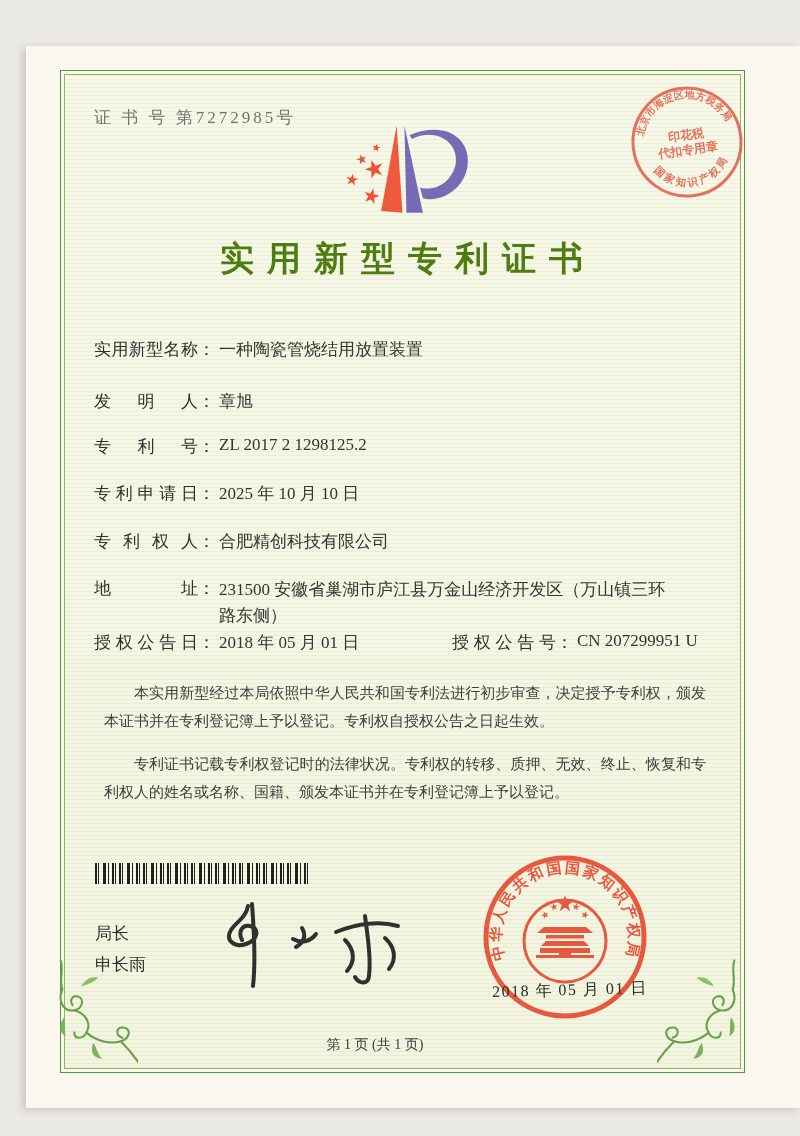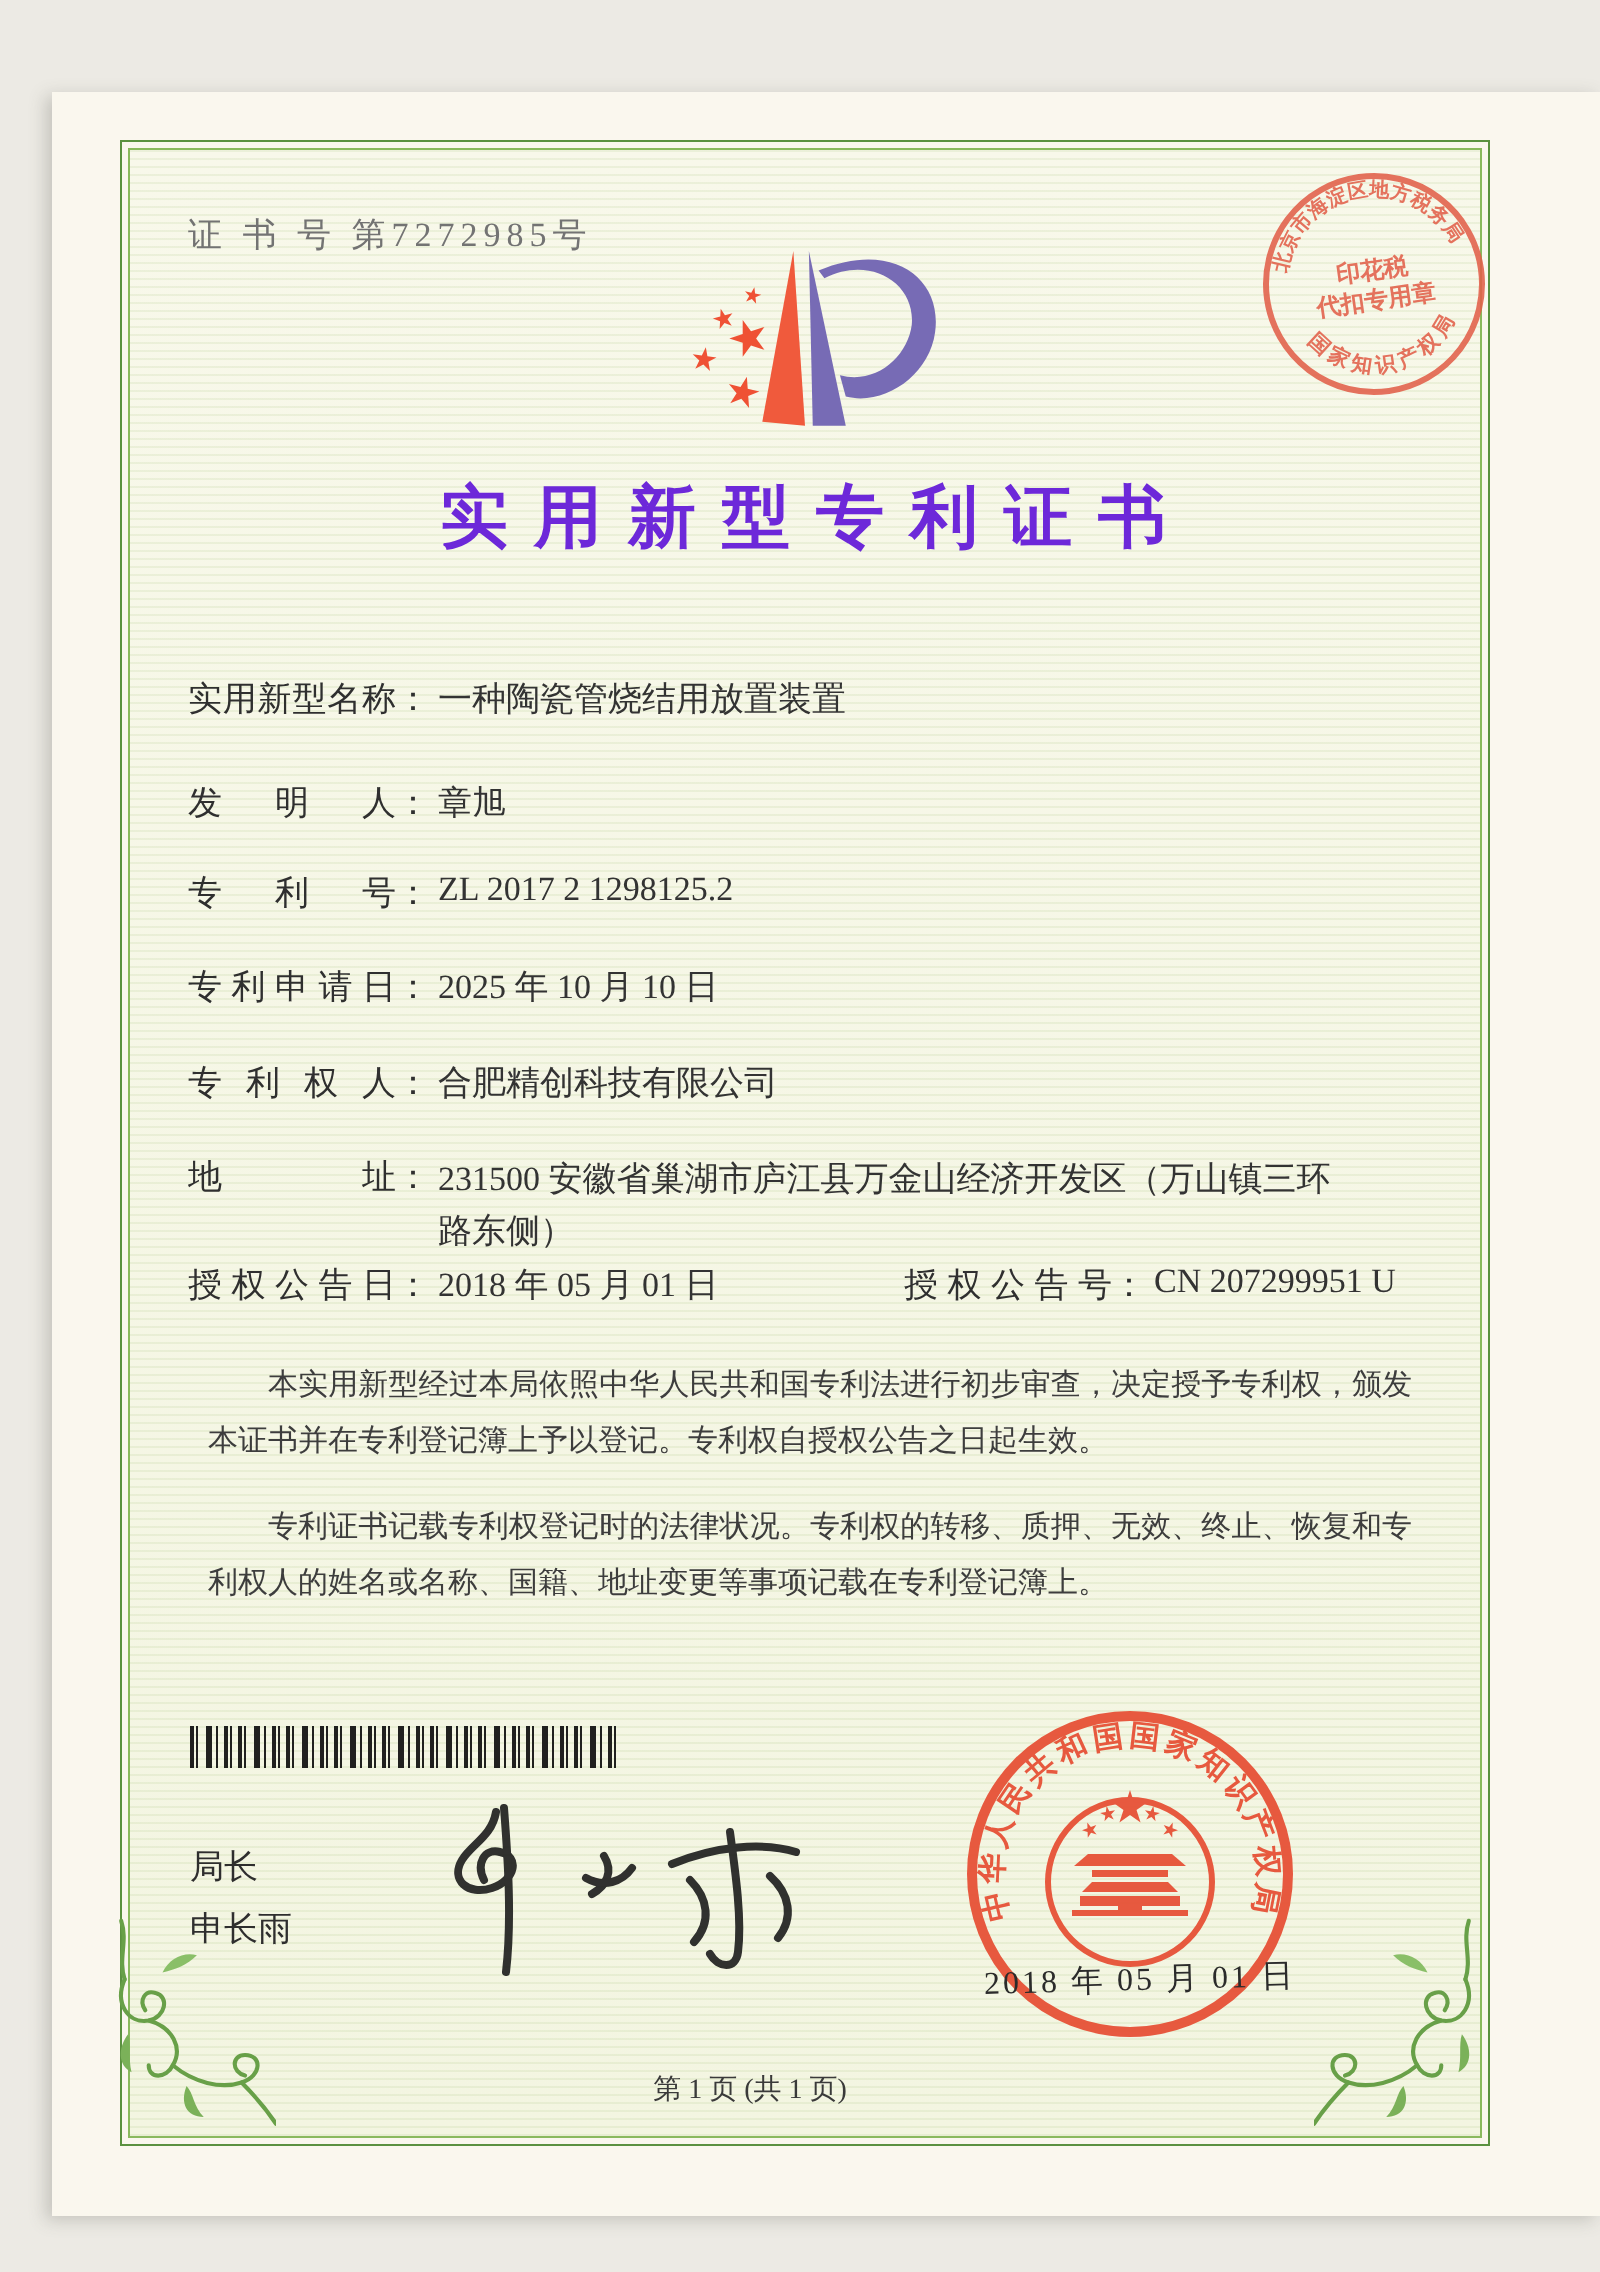--- a/index.html
+++ b/index.html
@@ -28,21 +28,21 @@
   }
   .flourish{position:absolute;width:86px;height:120px;z-index:3;}
   .flourish svg{width:100%;height:100%;}
   #flourish-bl{left:52px;top:952px;}
   #flourish-br{left:657px;top:952px;transform:scaleX(-1);}
 
   
   .abs{position:absolute;z-index:5;}
   #cert-no{left:94px;top:106px;font-size:17px;letter-spacing:3px;color:#737373;}
   #title{left:60px;top:236px;width:683px;text-align:center;font-size:34px;
-         font-weight:bold;letter-spacing:13px;color:#6d28d9;text-indent:13px;}
+         font-weight:bold;letter-spacing:13px;color:#4d7c0f;text-indent:13px;}
   .field-row{left:94px;font-size:17px;color:#333;white-space:nowrap;}
   .flabel{display:inline-block;width:104px;text-align:justify;text-align-last:justify;
           vertical-align:top;color:#2f2f2f;}
   .fcolon{display:inline-block;vertical-align:top;color:#2f2f2f;}
   .fvalue{display:inline-block;vertical-align:top;margin-left:4px;color:#333;}
   .fvalue.wrap{white-space:normal;width:452px;line-height:26px;}
   #row-grant .pair2{position:absolute;left:358px;top:0;white-space:nowrap;}
   #body-text{left:88px;top:664px;width:634px;font-size:15px;line-height:27.5px;
              text-align:justify;color:#3d3d3d;}
   #body-text p{margin:16px;text-indent:2em;}
@@ -142,21 +142,21 @@
   </div>
   <div class="abs field-row" id="row-grant" style="top:631px">
     <span class="flabel">授权公告日</span><span class="fcolon">：</span><span class="fvalue">2018 年 05 月 01 日</span>
     <span class="pair2">
       <span class="flabel">授权公告号</span><span class="fcolon">：</span><span class="fvalue">CN 207299951 U</span>
     </span>
   </div>
 
   <div class="abs" id="body-text">
     <p>本实用新型经过本局依照中华人民共和国专利法进行初步审查，决定授予专利权，颁发本证书并在专利登记簿上予以登记。专利权自授权公告之日起生效。</p>
-    <p>专利证书记载专利权登记时的法律状况。专利权的转移、质押、无效、终止、恢复和专利权人的姓名或名称、国籍、地址变更等事项记载在专利登记簿上。</p>
+    <p>专利证书记载专利权登记时的法律状况。专利权的转移、质押、无效、终止、恢复和专利权人的姓名或名称、国籍、颁发本证书并在专利登记簿上予以登记。</p>
   </div>
 
   <div class="abs" id="barcode"></div>
 
   <div class="abs" id="sig-title">局长</div>
   <div class="abs" id="sig-name">申长雨</div>
   <svg class="abs" id="signature-svg" viewBox="0 0 200 92" fill="none" stroke="#1c1c1c" stroke-width="4" stroke-linecap="round" opacity="0.9">
     <path d="M30,8 C28,20 18,24 13,32 C7,42 16,50 28,46 C40,42 42,30 32,28 C24,26 20,34 24,42"></path>
     <path d="M34,6 C36,32 38,62 35,88"></path>
     <path d="M84,30 C89,38 85,45 78,49"></path>

